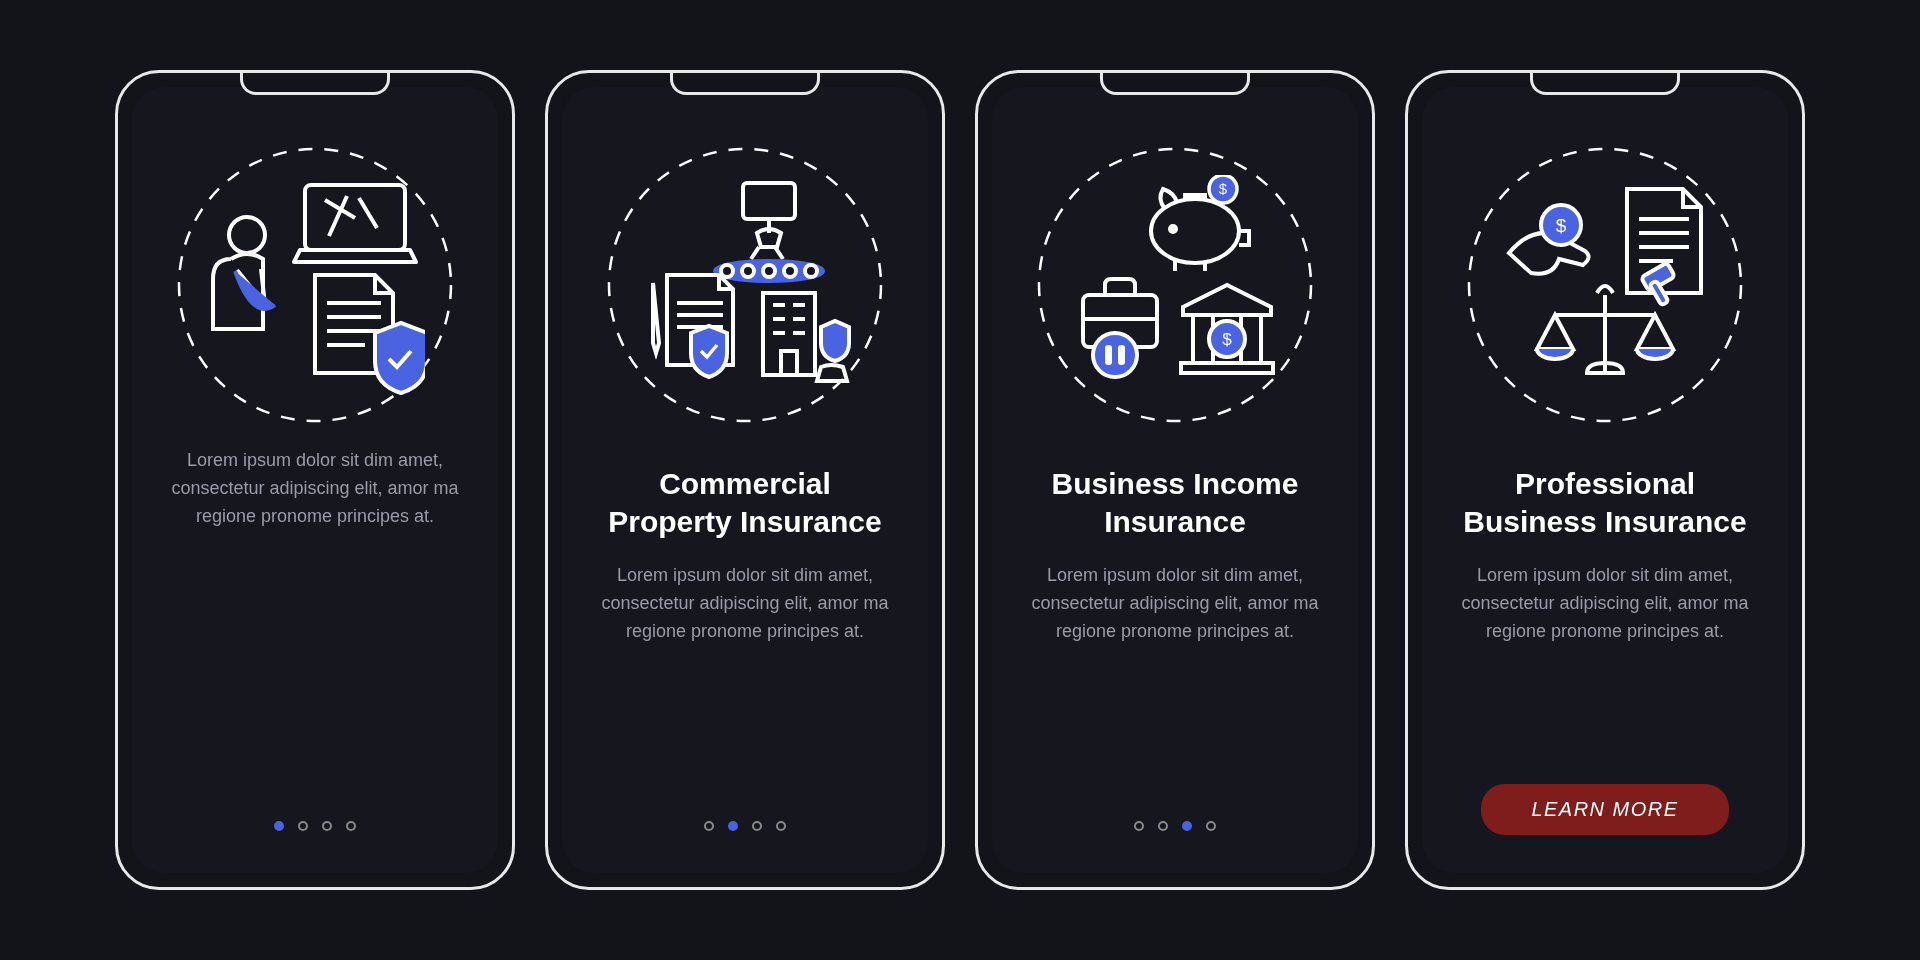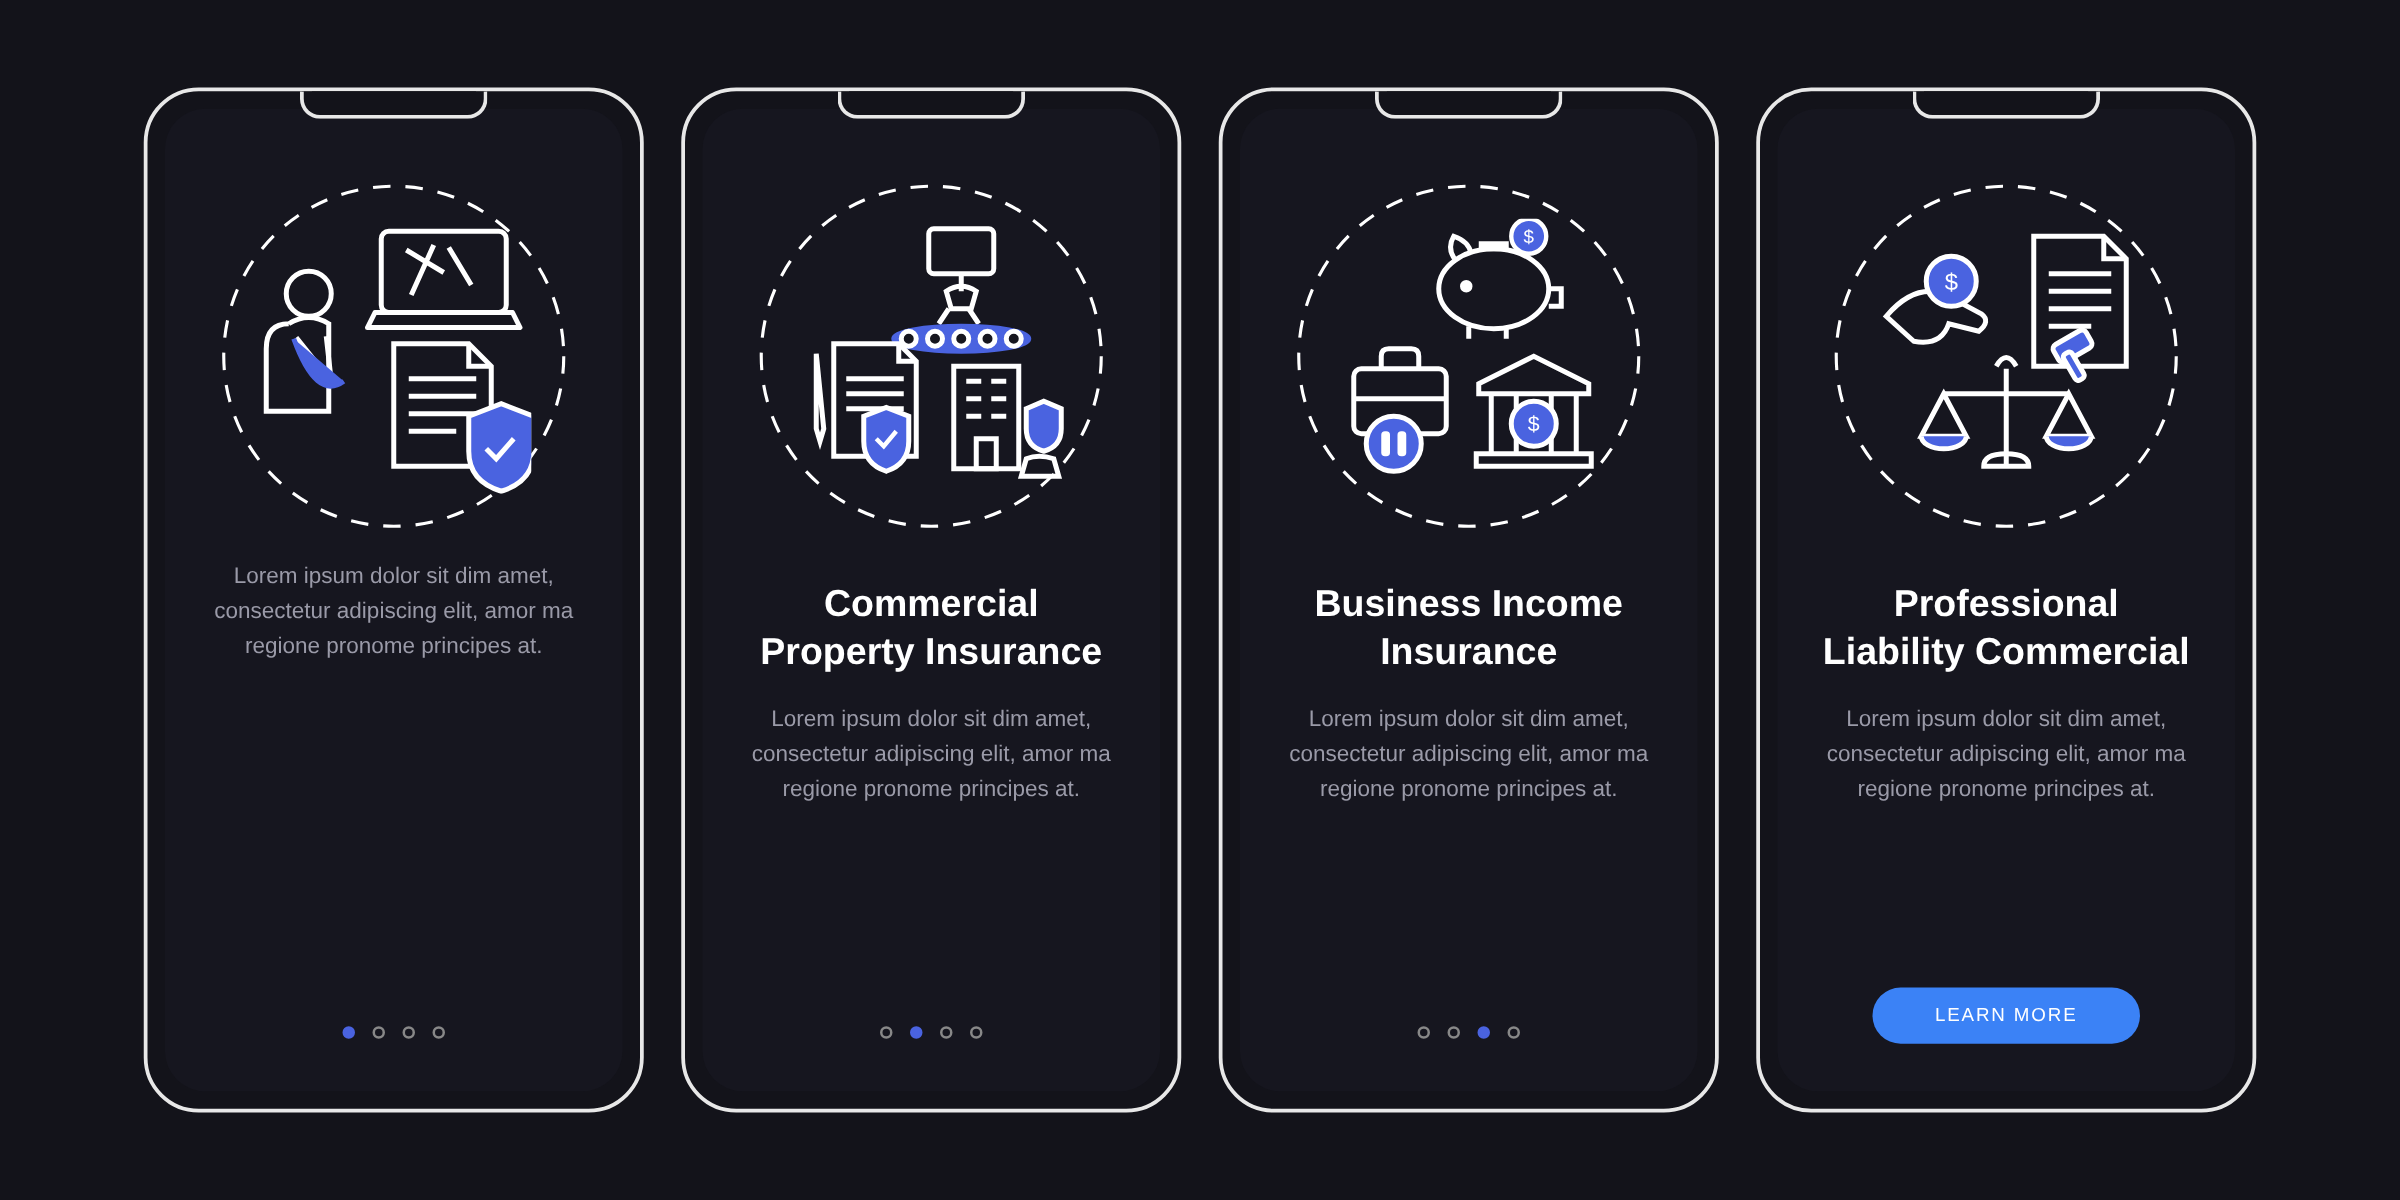--- a/index.html
+++ b/index.html
@@ -93,29 +93,30 @@
     width: 10px;
     height: 10px;
     border-radius: 50%;
     border: 2px solid #888;
   }
   .dot.active {
     background: #4a63e0;
     border-color: #4a63e0;
   }
   .cta {
-    background: #3b82f6;
+    background: #7f1d1d;
     color: #fff;
     border: none;
     border-radius: 24px;
     padding: 14px 50px;
-    font-size: 15px;
+    font-size: 20px;
     letter-spacing: 1.5px;
     cursor: pointer;
     margin-bottom: 6px;
+    font-style: italic;
   }
 </style>
 </head>
 <body>
 
 <div class="phone">
   <div class="notch"></div>
   <div class="screen">
     <div class="icon-area">
       <div class="dashed-circle">
@@ -326,18 +327,18 @@
             <line x1="60" y1="140" x2="160" y2="140"></line>
             <path d="M60 140 l-18 34 h36 z"></path>
             <path d="M42 174 a18 10 0 0 0 36 0" fill="#4a63e0"></path>
             <path d="M160 140 l-18 34 h36 z"></path>
             <path d="M142 174 a18 10 0 0 0 36 0" fill="#4a63e0"></path>
             <path d="M92 198 h36 q0 -10 -18 -10 q-18 0 -18 10 z"></path>
           </g>
         </svg>
       </div>
     </div>
-    <h2 class="title">Professional Liability Commercial</h2>
+    <h2 class="title">Professional Business Insurance</h2>
     <p class="desc">Lorem ipsum dolor sit dim amet, consectetur adipiscing elit, amor ma regione pronome principes at.</p>
     <div class="spacer"></div>
     <button class="cta">LEARN MORE</button>
   </div>
 </div>
 
 </body></html>

